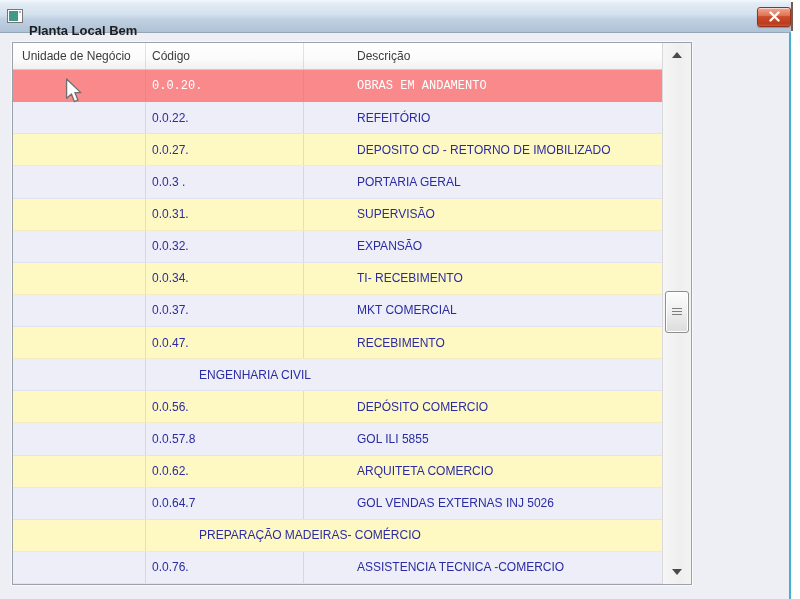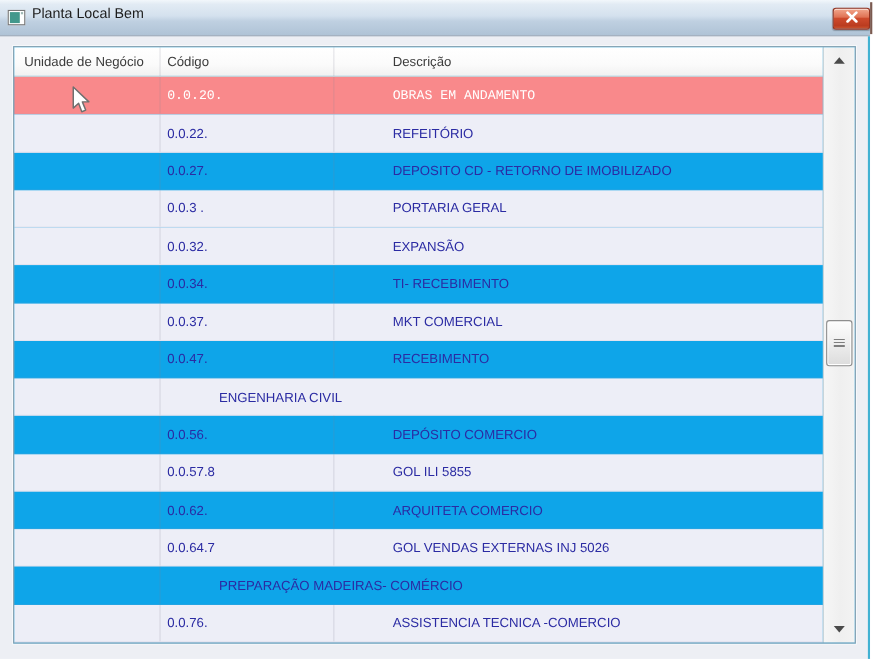--- a/index.html
+++ b/index.html
@@ -13,39 +13,39 @@
   .titlebar { position:absolute; left:0; top:0; width:100%; height:33px;
               background:linear-gradient(180deg,#F2F7FB 0%,#E2EBF4 12%,#D4E1EE 45%,#BFD0E1 60%,#AFC3D6 100%);
               border-bottom:1px solid #97A6B6; }
   .app-icon { position:absolute; left:7px; top:9px; width:16px; height:14px;
               border:1px solid #767676; background:#ffffff;
               box-shadow:inset 0 0 0 1px #fff; }
   .app-icon::before { content:""; position:absolute; left:1px; top:1px;
               width:9px; height:10px; background:#43988C; }
   .app-icon::after { content:""; position:absolute; right:1px; top:1px;
               width:2px; height:2px; background:#9FB8B4; }
-  .title-text { position:absolute; left:29px; top:4px; font-size:13px;
-              font-weight:normal; color:#1d1d1d; }
+  .title-text { position:absolute; left:29px; top:23px; font-size:13px;
+              font-weight:bold; color:#1d1d1d; }
   .close-btn { position:absolute; left:757px; top:7px; width:34px; height:20px;
               border:1px solid #93321F; border-radius:3px; cursor:pointer;
               background:linear-gradient(180deg,#F2A78D 0%,#E07355 42%,#CE4A2C 48%,#BB3C20 85%,#C9542F 100%);
               box-shadow:inset 0 1px 0 rgba(255,255,255,.55), 0 1px 1px rgba(0,0,0,.25);
               display:flex; align-items:center; justify-content:center; }
 
   
   .aero-edge { position:absolute; left:789px; top:33px; width:2px; height:566px;
                background:#41B1D2; }
   .win-right-shade { position:absolute; left:791px; top:0; width:9px; height:599px;
                background:#ffffff; }
   .titlebar-right-cap { position:absolute; left:791px; top:2px; width:2px; height:29px;
                background:#7A5A50; }
 
   
-  .grid { position:absolute; left:12px; top:42px; width:766px; height:543px;
-          background:#0ea5e9; border:1px solid #9BA1A8;
+  .grid { position:absolute; left:12px; top:42px; width:680px; height:543px;
+          background:#fef9c3; border:1px solid #9BA1A8;
           box-shadow:0 0 0 1px rgba(255,255,255,.6); }
   .grid-inner { position:absolute; left:0; top:0; right:29px; bottom:0;
           display:flex; flex-direction:column; }
 
   .hdr { display:flex; height:27px; flex:none;
          background:linear-gradient(180deg,#FFFFFF 0%,#FBFBFB 60%,#F1F1F1 100%);
          border-bottom:1px solid #C9CDD2; color:#3C3C3C; font-size:12px; }
   .hdr .cell { display:flex; align-items:center; }
 
   .rows { flex:1; display:flex; flex-direction:column; }
@@ -120,20 +120,25 @@
           <div class="row">
     <div class="cell c1"></div>
     <div class="cell c2">0.0.27.</div>
     <div class="cell c3">DEPOSITO CD - RETORNO DE IMOBILIZADO</div>
   </div>
           <div class="row alt">
     <div class="cell c1"></div>
     <div class="cell c2">0.0.3 .</div>
     <div class="cell c3">PORTARIA GERAL</div>
   </div>
+          <div class="row">
+    <div class="cell c1"></div>
+    <div class="cell c2">0.0.31.</div>
+    <div class="cell c3">SUPERVISÃO</div>
+  </div>
           <div class="row alt">
     <div class="cell c1"></div>
     <div class="cell c2">0.0.32.</div>
     <div class="cell c3">EXPANSÃO</div>
   </div>
           <div class="row">
     <div class="cell c1"></div>
     <div class="cell c2">0.0.34.</div>
     <div class="cell c3">TI- RECEBIMENTO</div>
   </div>

